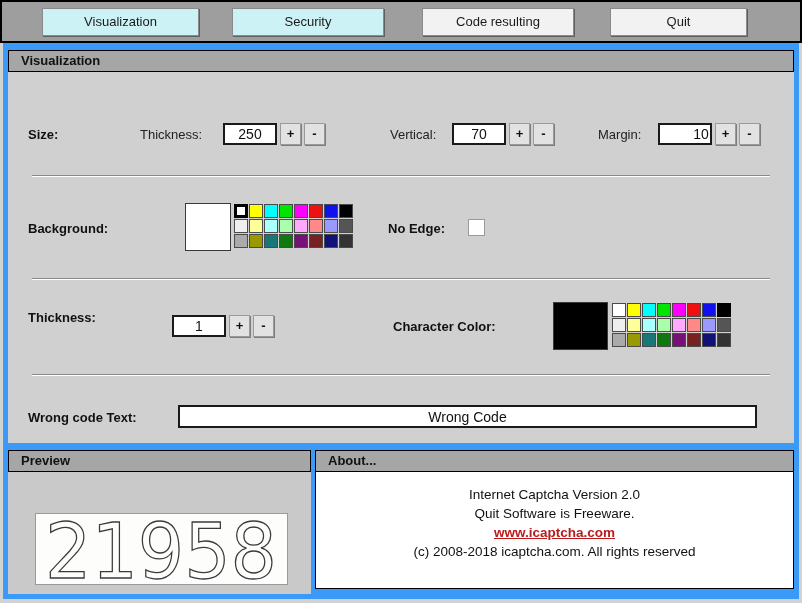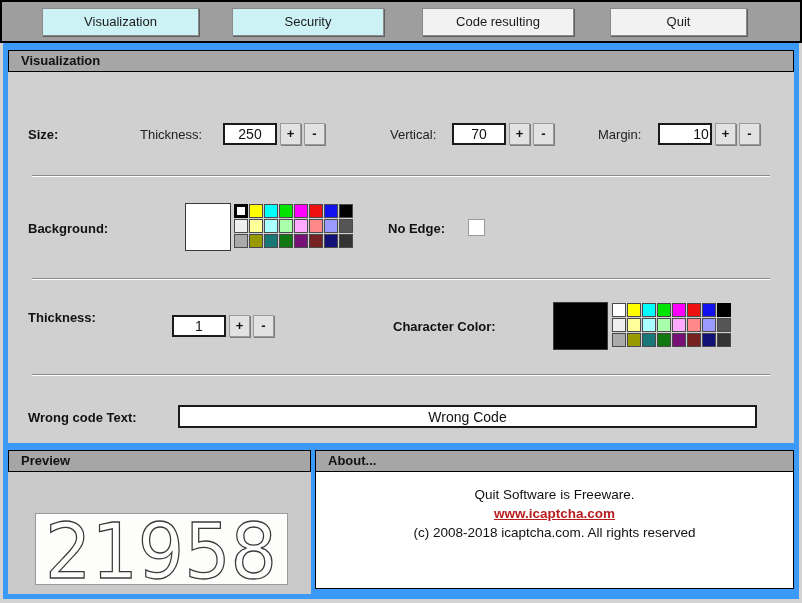--- a/index.html
+++ b/index.html
@@ -212,20 +212,21 @@
           <svg width="251" height="70" viewBox="0 0 251 70">
             <text x="125" y="64" text-anchor="middle" font-family="DejaVu Sans, sans-serif" font-size="76" fill="none" stroke="#3A3A3A" stroke-width="1.3" textLength="232" lengthAdjust="spacingAndGlyphs">21958</text>
           </svg>
         </div>
       </div>
     </div>
 
     <div class="panel about-panel">
       <div class="panel-header">About...</div>
       <div class="about-body">
+        <div>Internet Captcha Version 2.0</div>
         <div>Quit Software is Freeware.</div>
         <div class="about-link">www.icaptcha.com</div>
         <div>(c) 2008-2018 icaptcha.com. All rights reserved</div>
       </div>
     </div>
 
   </div>
 
   <div class="bottom-frame"></div>
 </div>

